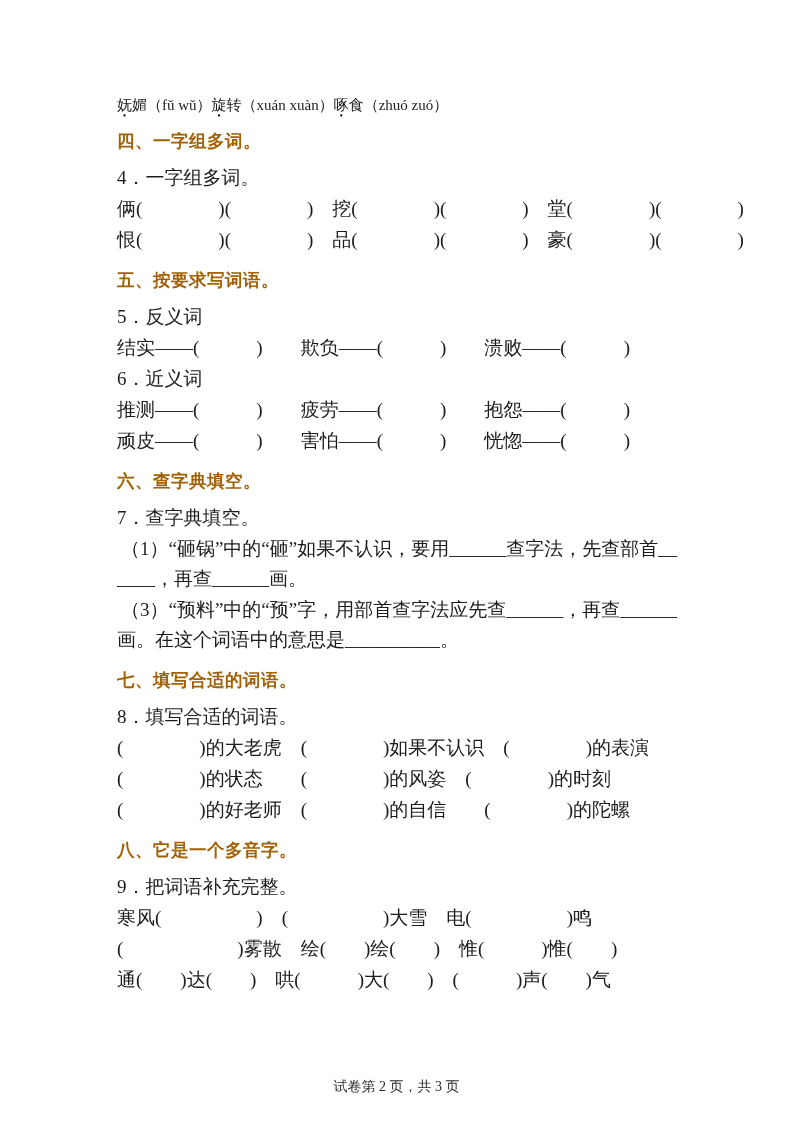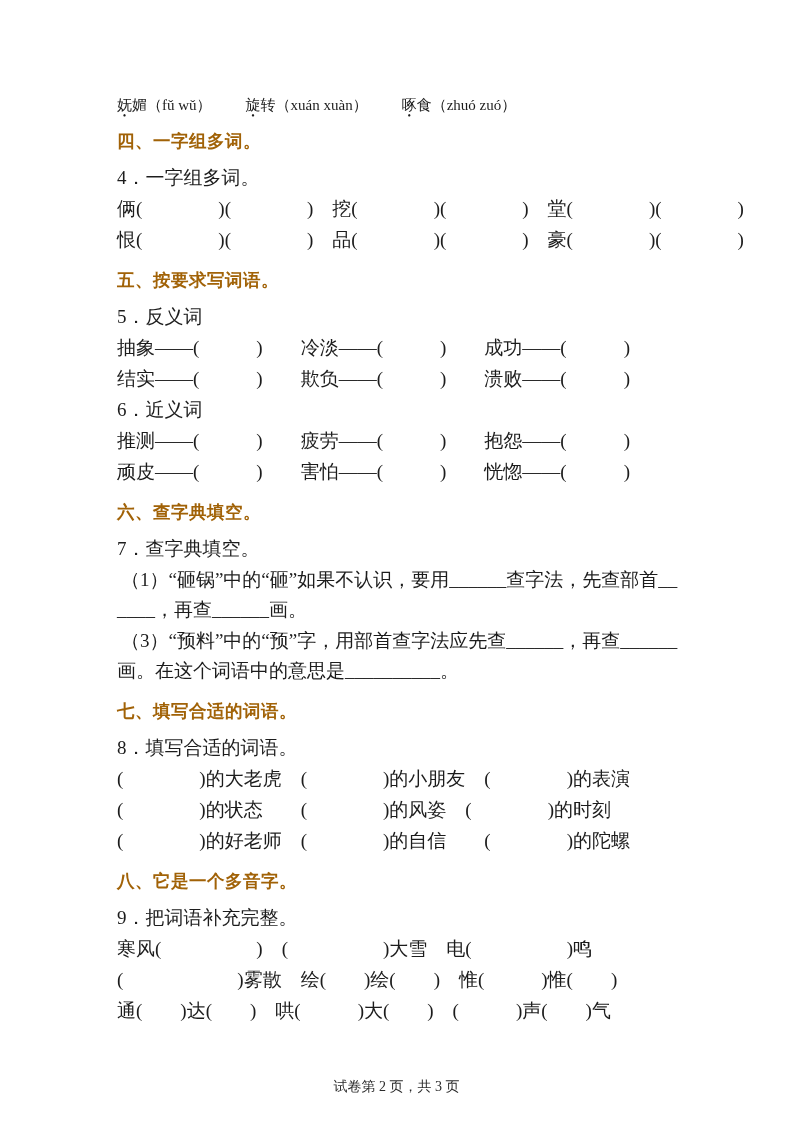--- a/index.html
+++ b/index.html
@@ -13,21 +13,20 @@
     color: #1c1c1c;
   }
   #content {
     position: absolute;
     left: 117px;
     top: 94px;
     width: 562px;
   }
   .pinyin-row {
     display: flex;
-    gap: 34px;
     font-size: 15px;
     line-height: 22px;
     margin-bottom: 12px;
     white-space: pre;
   }
   .pinyin-item { position: relative; }
   .emph-char { position: relative; display: inline-block; }
   .emph-char::after {
     content: "\2022";
     position: absolute;
@@ -78,36 +77,35 @@
     <div id="sections">
         <div class="section">
           <div class="section-heading">四、一字组多词。</div>
           <div class="q-line">4．一字组多词。</div>
           <div class="q-line">俩(　　　　)(　　　　)　挖(　　　　)(　　　　)　堂(　　　　)(　　　　)</div>
           <div class="q-line">恨(　　　　)(　　　　)　品(　　　　)(　　　　)　豪(　　　　)(　　　　)</div>
         </div>
         <div class="section">
           <div class="section-heading">五、按要求写词语。</div>
           <div class="q-line">5．反义词</div>
-          <div class="q-line">抽象——(　　　)　　冷淡——(　　　)　　成功——(　　　)</div>
           <div class="q-line">结实——(　　　)　　欺负——(　　　)　　溃败——(　　　)</div>
           <div class="q-line">6．近义词</div>
           <div class="q-line">推测——(　　　)　　疲劳——(　　　)　　抱怨——(　　　)</div>
           <div class="q-line">顽皮——(　　　)　　害怕——(　　　)　　恍惚——(　　　)</div>
         </div>
         <div class="section">
           <div class="section-heading">六、查字典填空。</div>
           <div class="q-line">7．查字典填空。</div>
           <div class="q-para">（1）“砸锅”中的“砸”如果不认识，要用______查字法，先查部首______，再查______画。</div>
           <div class="q-para">（3）“预料”中的“预”字，用部首查字法应先查______，再查______画。在这个词语中的意思是__________。</div>
         </div>
         <div class="section">
           <div class="section-heading">七、填写合适的词语。</div>
           <div class="q-line">8．填写合适的词语。</div>
-          <div class="q-line">(　　　　)的大老虎　(　　　　)的小朋友　(　　　　)的表演</div>
+          <div class="q-line">(　　　　)的大老虎　(　　　　)如果不认识　(　　　　)的表演</div>
           <div class="q-line">(　　　　)的状态　　(　　　　)的风姿　(　　　　)的时刻</div>
           <div class="q-line">(　　　　)的好老师　(　　　　)的自信　　(　　　　)的陀螺</div>
         </div>
         <div class="section">
           <div class="section-heading">八、它是一个多音字。</div>
           <div class="q-line">9．把词语补充完整。</div>
           <div class="q-line">寒风(　　　　　)　(　　　　　)大雪　电(　　　　　)鸣</div>
           <div class="q-line">(　　　　　　)雾散　绘(　　)绘(　　)　惟(　　　)惟(　　)</div>
           <div class="q-line">通(　　)达(　　)　哄(　　　)大(　　)　(　　　)声(　　)气</div>
         </div>

